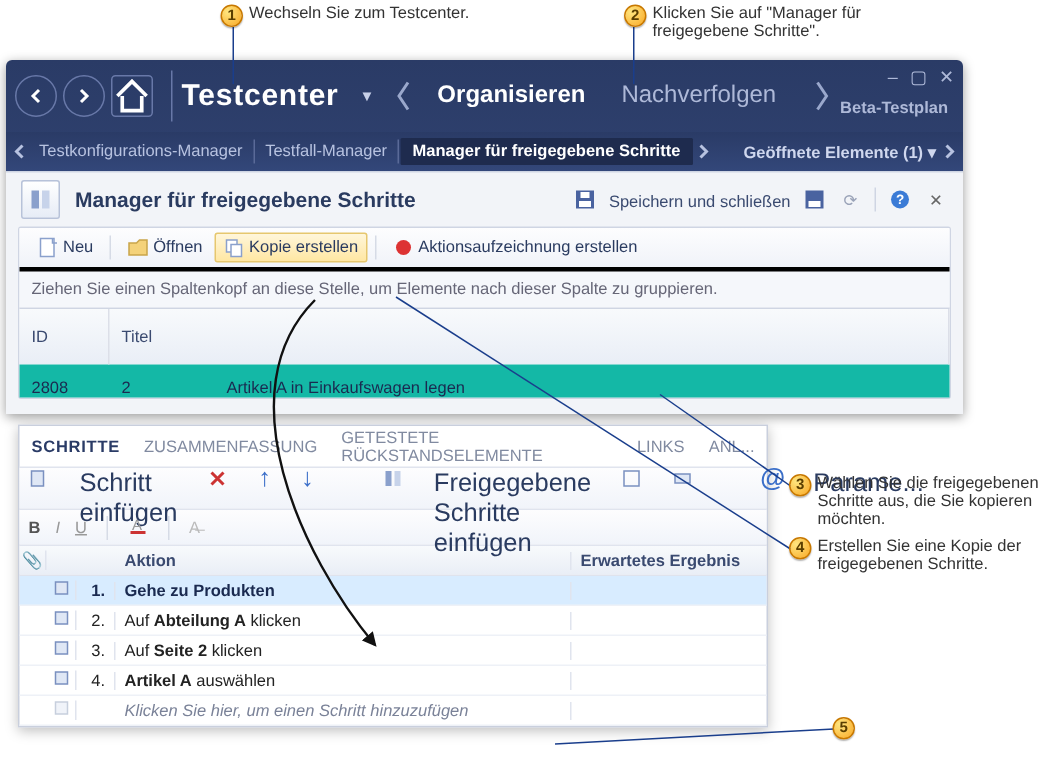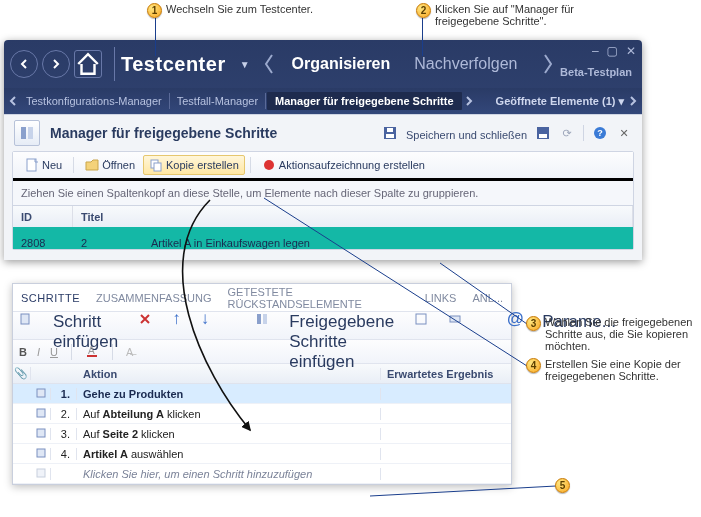--- a/index.html
+++ b/index.html
@@ -38,29 +38,29 @@
   .hdricon svg{width:16px;height:16px;fill:#5a6fa8}
   .hdrtitle{font-size:14px;font-weight:600;color:#2a3b60}
   .hdractions{margin-left:auto;display:flex;align-items:flex-end;gap:8px;font-size:11px;color:#3a4a70}
   .hdractions .ico{width:16px;height:16px;display:inline-flex;align-items:center;justify-content:center}
   .toolbar{margin:0 8px;border:1px solid #cfd5e3;background:#fff;border-radius:2px}
   .tbrow{display:flex;align-items:center;height:26px;padding:0 6px;gap:2px;background:linear-gradient(#fdfdfe,#f0f3f9);font-size:11px;color:#2a3b60}
   .tbbtn{display:flex;align-items:center;gap:3px;padding:2px 5px;border:1px solid transparent;border-radius:2px}
   .tbbtn.hl{border-color:#e6c76e;background:linear-gradient(#fff6da,#ffe7a3)}
   .tbsep{width:1px;height:16px;background:#d6dbe6;margin:0 3px}
   .hint{padding:6px 8px;color:#667;background:#f5f7fb;border-top:3px solid #000000;font-size:11px}
-  .gridhdr{display:flex;align-items:center;background:linear-gradient(#f8fafc,#e9eef6);border-top:1px solid #cfd5e3;height:22px;font-size:11px;color:#3a4a70;font-weight:700}
+  .gridhdr{display:flex;align-items:center;background:linear-gradient(#f8fafc,#e9eef6);border-top:1px solid #cfd5e3;height:38px;font-size:11px;color:#3a4a70;font-weight:400}
   .gridhdr div{border-right:1px solid #dcdfe8;padding:0 8px;height:100%;display:flex;align-items:center}
   .gridrow{display:flex;align-items:flex-end;background:#14b8a6;height:22px;font-size:11px;color:#1a2a50}
   .gridrow div{padding:0 8px}
   .cid{width:60px}.cpr{width:70px}.cti{flex:1}
   
   .card{position:absolute;left:12px;top:283px;width:500px;background:#fff;border:1px solid #c9cfdd;box-shadow:0 2px 8px rgba(0,0,0,.25);}
   .cardtabs{display:flex;align-items:center;height:28px;font-size:11px;color:#808aa0;padding:0 8px;gap:16px;border-bottom:1px solid #e0e4ee}
-  .cardtabs span.act{color:#2a3b66;font-weight:400;letter-spacing:.5px}
+  .cardtabs span.act{color:#2a3b66;font-weight:700;letter-spacing:.5px}
   .cardtb{display:flex;align-items:flex-start;height:28px;padding:0 6px;background:linear-gradient(#fdfdfe,#f1f4fa);font-size:17px;color:#2a3b60;gap:20px;border-bottom:1px solid #e0e4ee}
   .cardfmt{display:flex;align-items:center;height:24px;padding:0 6px;gap:10px;color:#8a92a5;border-bottom:1px solid #e0e4ee;background:linear-gradient(#fdfdfe,#f1f4fa);}
   .steps{font-size:11px}
   .stephdr{display:flex;align-items:center;background:linear-gradient(#f8fafc,#e9eef6);height:20px;border-bottom:1px solid #dfe3ed;color:#3a4a70;font-weight:600}
   .scell-a{width:18px;text-align:center;border-right:1px solid #e0e4ee}
   .scell-b{width:20px;text-align:center;border-right:1px solid #e0e4ee}
   .scell-n{width:26px;text-align:right;padding-right:6px;border-right:1px solid #e0e4ee}
   .scell-c{flex:1;padding:0 6px;border-right:1px solid #e0e4ee}
   .scell-d{width:130px;padding:0 6px}
   .steprow{display:flex;align-items:center;height:20px;border-bottom:1px solid #eef1f7}

